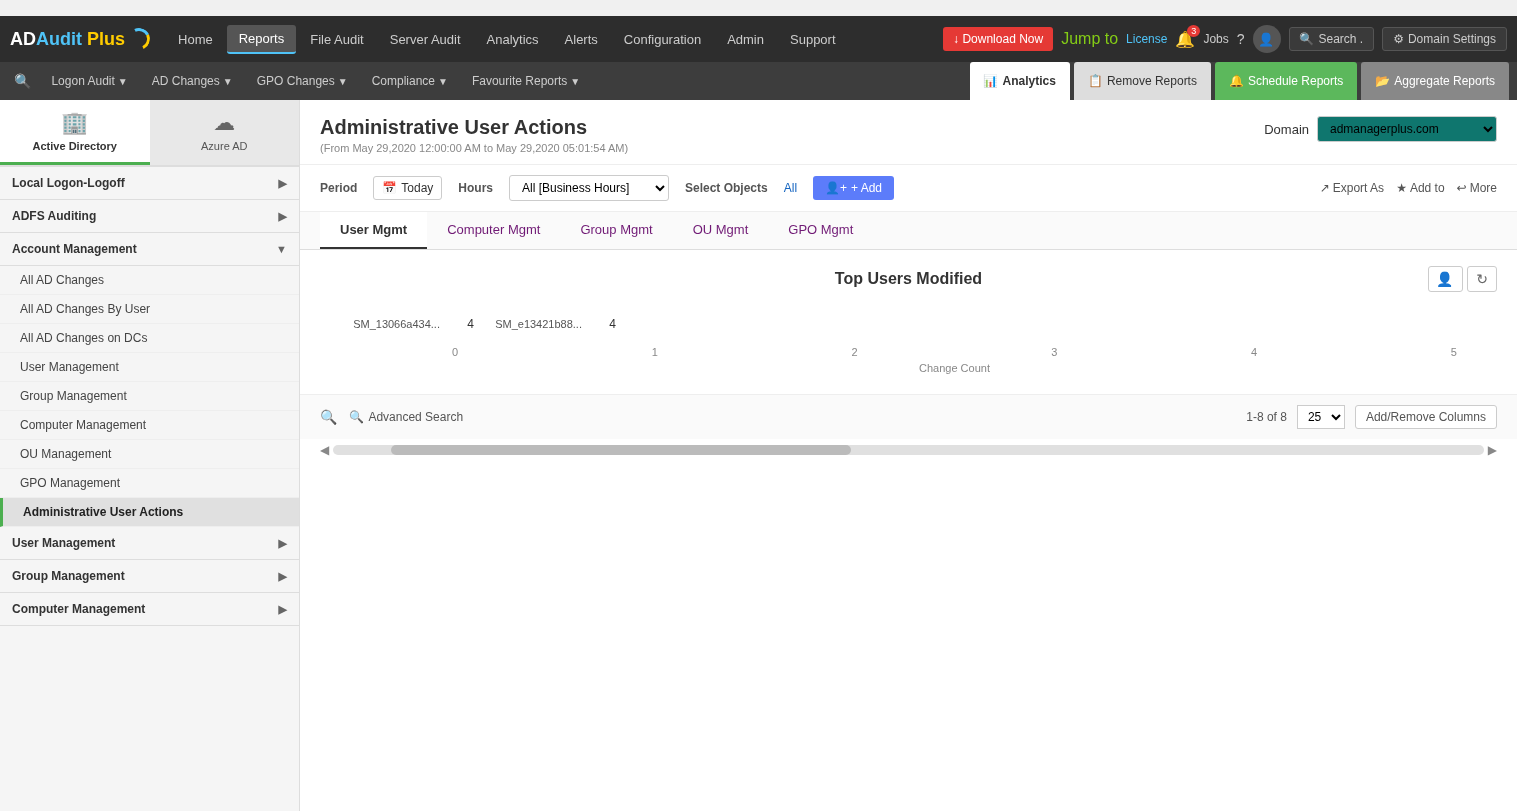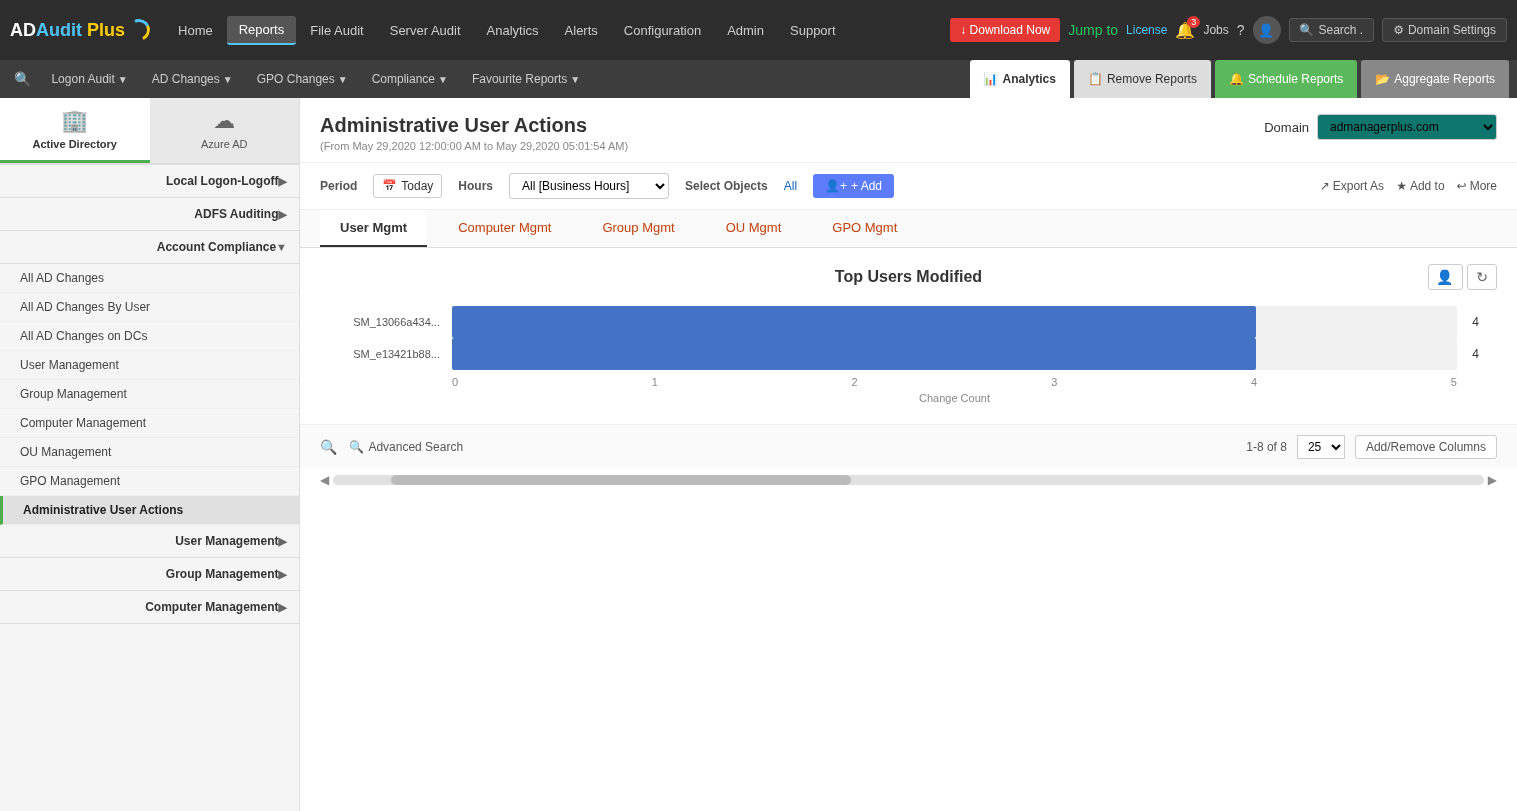--- a/index.html
+++ b/index.html
@@ -3,23 +3,24 @@
   <meta charset="utf-8">
   <style>
     * { box-sizing: border-box; margin: 0; padding: 0; }
     body { font-family: Arial, sans-serif; font-size: 13px; background: #f0f0f0; overflow: hidden; }
 
     
     .top-bar {
       display: flex;
       align-items: center;
       background: #2d2d2d;
-      height: 60px;
+      height: 46px;
       padding: 0 10px;
       gap: 6px;
+      margin-top: 16px;
     }
     .logo {
       display: flex;
       align-items: center;
       color: white;
       font-size: 18px;
       font-weight: bold;
       margin-right: 10px;
       white-space: nowrap;
     }
@@ -55,22 +56,22 @@
       padding: 5px 10px;
       border-radius: 3px;
       cursor: pointer;
       font-size: 12px;
       white-space: nowrap;
       display: flex;
       align-items: center;
       gap: 4px;
     }
     .jump-to {
-      color: #22c55e;
-      font-size: 14px;
+      color: #84cc16;
+      font-size: 16px;
       cursor: pointer;
       white-space: nowrap;
     }
     .license-link {
       color: #4fc3f7;
       font-size: 12px;
       cursor: pointer;
     }
     .bell-icon {
       color: #ccc;
@@ -243,21 +244,21 @@
       border-bottom: 3px solid #4caf50;
       color: #333;
       font-weight: bold;
     }
     .sidebar-tab-icon { font-size: 22px; color: #666; }
     .sidebar-tab.active .sidebar-tab-icon { color: #333; }
 
     .sidebar-section {
       display: flex;
       align-items: center;
-      justify-content: flex-end;
+      justify-content: space-between;
       padding: 9px 12px;
       cursor: pointer;
       font-weight: bold;
       font-size: 12px;
       color: #333;
       border-bottom: 1px solid #ddd;
     }
     .sidebar-section .chevron { color: #666; font-size: 11px; }
     .sidebar-item {
       padding: 7px 12px 7px 20px;
@@ -368,26 +369,25 @@
     .export-as { font-size: 12px; color: #555; cursor: pointer; display: flex; align-items: center; gap: 3px; }
     .add-to { font-size: 12px; color: #555; cursor: pointer; display: flex; align-items: center; gap: 3px; }
     .more-link { font-size: 12px; color: #555; cursor: pointer; display: flex; align-items: center; gap: 3px; }
 
     
     .content-tabs {
       display: flex;
       border-bottom: 1px solid #ddd;
       background: #fafafa;
       padding: 0 20px;
-      gap: 11px;
     }
     .content-tab {
       padding: 10px 20px;
       font-size: 13px;
-      color: #c2410c;
+      color: #701a75;
       cursor: pointer;
       border-bottom: 2px solid transparent;
       white-space: nowrap;
     }
     .content-tab.active {
       color: #333;
       font-weight: bold;
       border-bottom: 2px solid #333;
       background: white;
     }
@@ -417,21 +417,21 @@
       border-radius: 3px;
       padding: 4px 8px;
       cursor: pointer;
       color: #666;
       font-size: 14px;
     }
 
     
     .bar-chart {
       display: flex;
-      flex-direction: column;
+      gap: 10px;
       padding: 0 40px 0 0;
     }
     .bar-row {
       display: flex;
       align-items: center;
       gap: 12px;
     }
     .bar-label {
       text-align: right;
       font-size: 11px;
@@ -661,21 +661,21 @@
       <span>Local Logon-Logoff</span>
       <span class="chevron">▶</span>
     </div>
 
     <div class="sidebar-section">
       <span>ADFS Auditing</span>
       <span class="chevron">▶</span>
     </div>
 
     <div class="sidebar-section">
-      <span>Account Compliance</span>
+      <span>Account Management</span>
       <span class="chevron">▼</span>
     </div>
 
     <div class="sidebar-item">All AD Changes</div>
     <div class="sidebar-item">All AD Changes By User</div>
     <div class="sidebar-item">All AD Changes on DCs</div>
     <div class="sidebar-item">User Management</div>
     <div class="sidebar-item">Group Management</div>
     <div class="sidebar-item">Computer Management</div>
     <div class="sidebar-item">OU Management</div>

